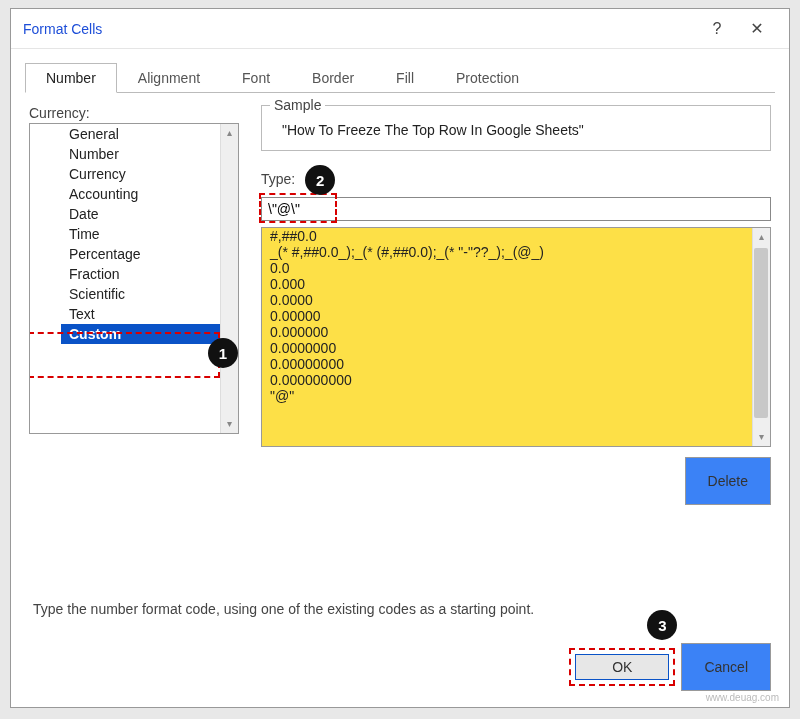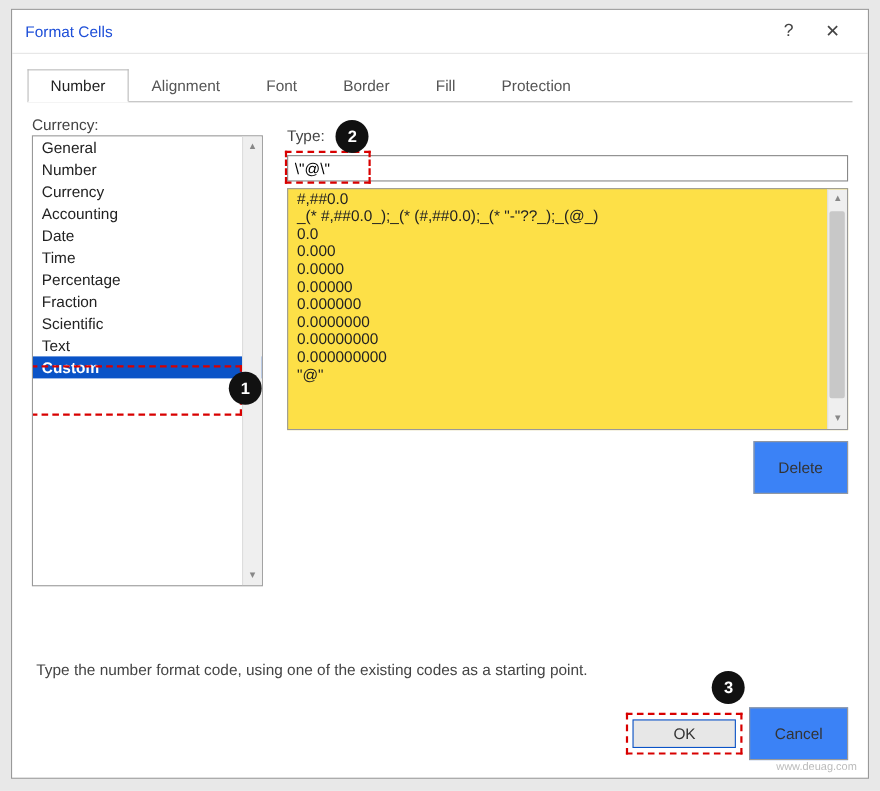--- a/index.html
+++ b/index.html
@@ -24,22 +24,23 @@
   }
   .tab.active {
     border-color: #bbb; background: #fff; border-bottom: 1px solid #fff;
     color: #222;
   }
   .body { flex: 1; padding: 12px 18px 0; display: flex; flex-direction: column; }
   .cols { display: flex; gap: 22px; flex: 1; }
   .left { width: 210px; }
   .label { color: #444; margin-bottom: 2px; }
   .listbox {
-    border: 1px solid #999; height: 410px; background: #fff; overflow: hidden;
+    border: 1px solid #999; height: 311px; background: #fff; overflow: hidden;
     position: relative;
+    padding-left: 31px;
   }
   .listbox .item { padding: 2px 8px; color: #222; }
   .listbox .item.selected { background: #0a53c7; color: #fff; font-weight: bold; }
   .listbox .sbtrack {
     position: absolute; right: 0; top: 0; bottom: 0; width: 18px; background: #efefef;
     display: flex; flex-direction: column; justify-content: space-between;
     border-left: 1px solid #ddd;
   }
   .sb-arrow { height: 18px; text-align: center; color: #888; font-size: 10px; line-height: 18px; }
   .right { flex: 1; display: flex; flex-direction: column; }
@@ -127,20 +128,24 @@
             <div class="sb-arrow">▴</div>
             <div class="sb-arrow">▾</div>
           </div>
 
           <div class="red-dashed" style="left:-2px; top:208px; width:192px; height:46px;"></div>
           <div class="callout" style="left:178px; top:214px;">1</div>
         </div>
       </div>
 
       <div class="right">
+        <div class="fieldset">
+          <div class="legend">Sample</div>
+          <div class="sample-text">"How To Freeze The Top Row In Google Sheets"</div>
+        </div>
 
         <div class="type-row" style="position:relative;">
           <span class="label">Type:</span>
           <div class="callout" style="position:relative; margin-left:4px;">2</div>
         </div>
 
         <div style="position:relative;">
           <input class="type-input" value="\&quot;@\&quot;" style="">
           <div class="red-dashed" style="left:-2px; top:-2px; width:78px; height:30px;"></div>
         </div>

